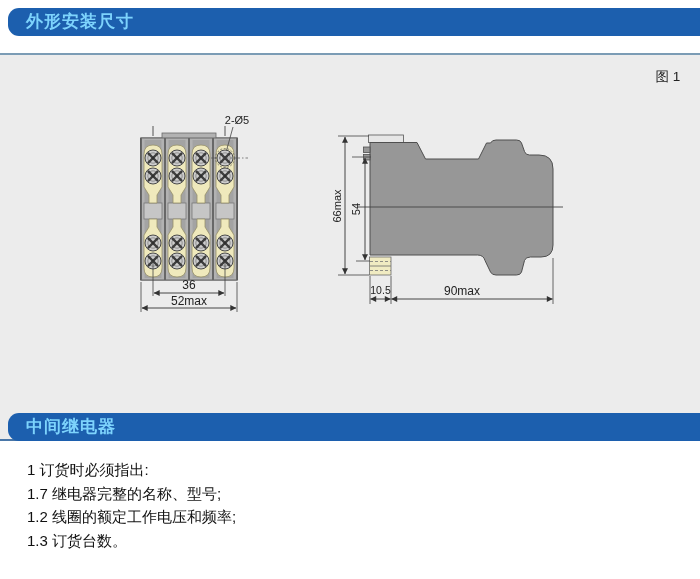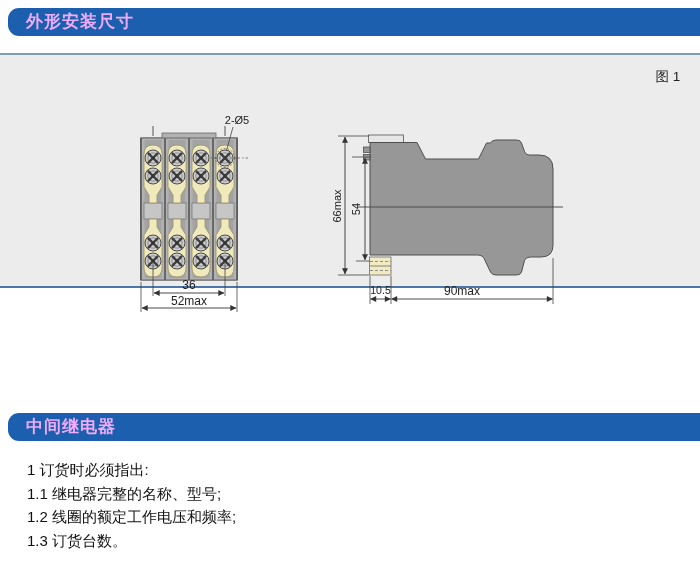--- a/index.html
+++ b/index.html
@@ -3,27 +3,27 @@
 <meta charset="utf-8">
 <style>
   html,body{margin:0;padding:0;}
   body{
     width:700px;height:579px;background:#ffffff;position:relative;overflow:hidden;
     font-family:"Liberation Sans","DejaVu Sans",sans-serif;
   }
   .section-bar{
     position:absolute;left:8px;right:0;height:28px;
     background:#1c5fae;border-radius:11px 0 0 11px;
-    color:#f0abfc;font-weight:bold;font-size:17px;line-height:28px;
+    color:#7dd3fc;font-weight:bold;font-size:17px;line-height:28px;
     padding-left:18px;letter-spacing:1px;box-sizing:border-box;
   }
   .bar1{top:8px;}
   .bar2{top:413px;}
   .panel{
-    position:absolute;left:0;top:53px;width:700px;height:235px;
+    position:absolute;left:0;top:53px;width:700px;height:388px;
     background:#ececec;border-top:2px solid #7b9cb5;border-bottom:2px solid #4a77a8;
     box-sizing:border-box;
   }
   .panel svg{position:absolute;left:0;top:0;}
   .notes{position:absolute;left:7px;top:458px;right:4px;color:#111;margin-left:20px;}
   .note-line{
     font-size:15px;line-height:23.5px;white-space:pre;color:#111;
   }
   text{font-family:"Liberation Sans","DejaVu Sans",sans-serif;fill:#222;}
 </style>
@@ -133,16 +133,16 @@
     </g>
   </svg>
 </div>
 
 <div class="section-bar bar2">
   <span>中间继电器</span>
 </div>
 
 <div class="notes">
   <div class="note-line">1 订货时必须指出:</div>
-  <div class="note-line">1.1 继电器完整的名称、型号;</div>
+  <div class="note-line">1.7 继电器完整的名称、型号;</div>
   <div class="note-line">1.2 线圈的额定工作电压和频率;</div>
   <div class="note-line">1.3 订货台数。</div>
 </div>
 
 </body></html>

